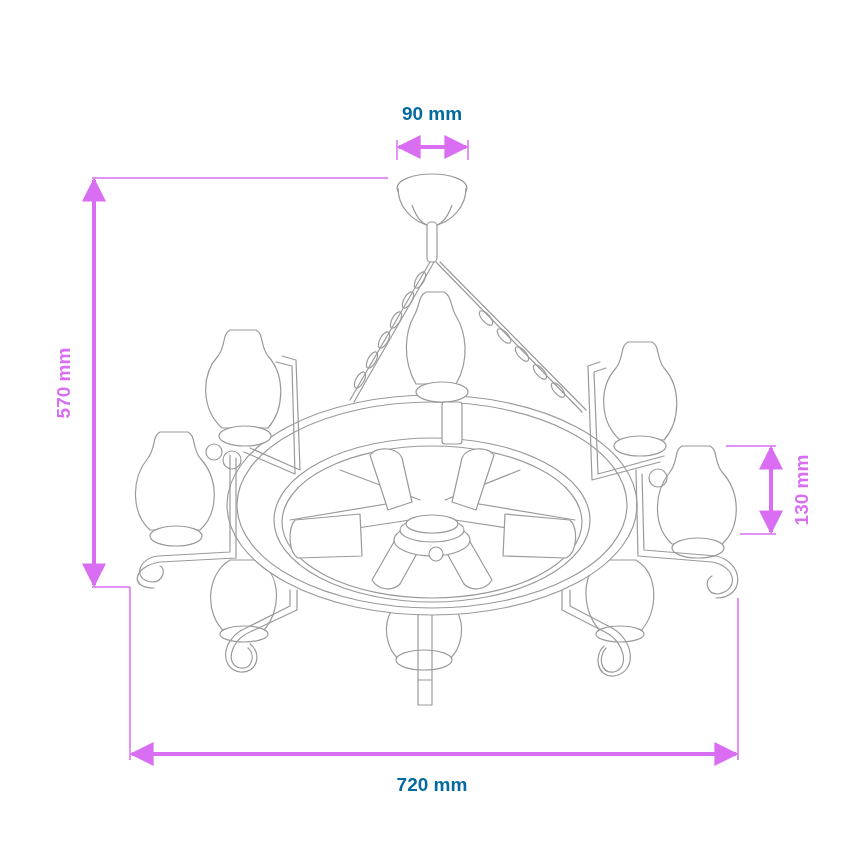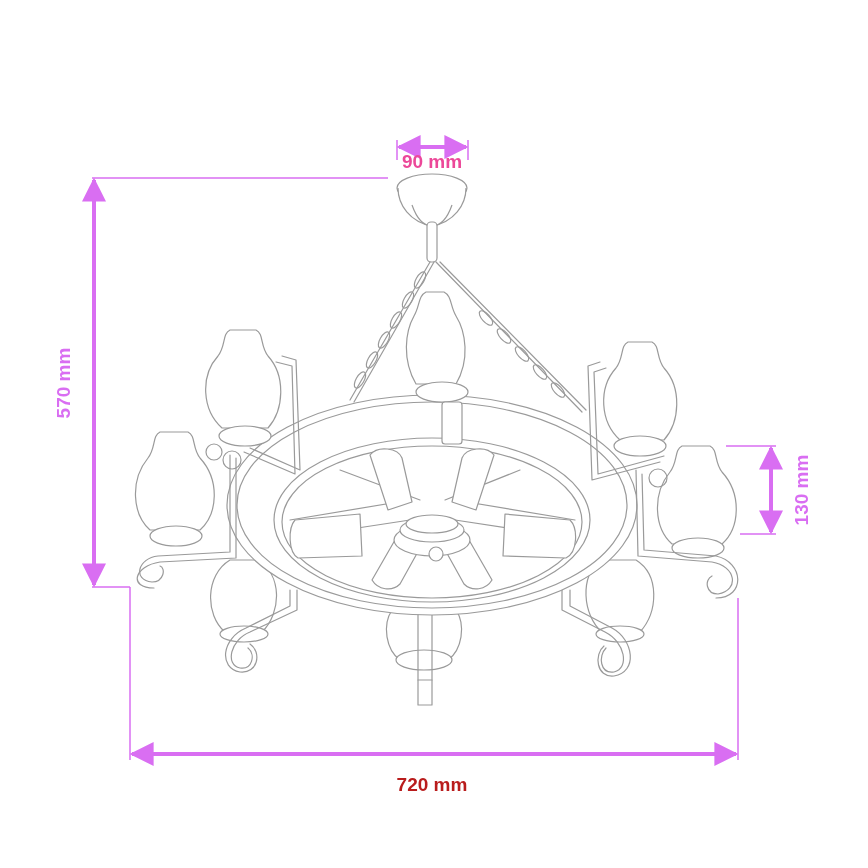--- a/index.html
+++ b/index.html
@@ -155,17 +155,17 @@
       <line x1="726" y1="446" x2="776" y2="446" stroke-width="1.5"></line>
       <line x1="740" y1="534" x2="776" y2="534" stroke-width="1.5"></line>
       <line x1="771" y1="448" x2="771" y2="532" stroke-width="4" marker-start="url(#arr)" marker-end="url(#arr)"></line>
 
       <line x1="130" y1="587" x2="130" y2="760" stroke-width="1.5"></line>
       <line x1="738" y1="598" x2="738" y2="760" stroke-width="1.5"></line>
       <line x1="132" y1="754" x2="736" y2="754" stroke-width="4" marker-start="url(#arr)" marker-end="url(#arr)"></line>
     </g>
   </svg>
 
-  <div class="dim-label horizontal" style="left:432px; top:114px; color:#ec4899;margin-top:48px;">90 mm</div>
+  <div class="dim-label horizontal" style="left:432px; top:114px; color:#0369a1;">90 mm</div>
   <div class="dim-label vertical" style="left:64px; top:383px; color:#d96ef2;">570 mm</div>
   <div class="dim-label vertical" style="left:802px; top:490px; color:#d96ef2;">130 mm</div>
-  <div class="dim-label horizontal" style="left:432px; top:785px; color:#b91c1c;">720 mm</div>
+  <div class="dim-label horizontal" style="left:432px; top:785px; color:#0369a1;">720 mm</div>
 </div>
 
 </body></html>

